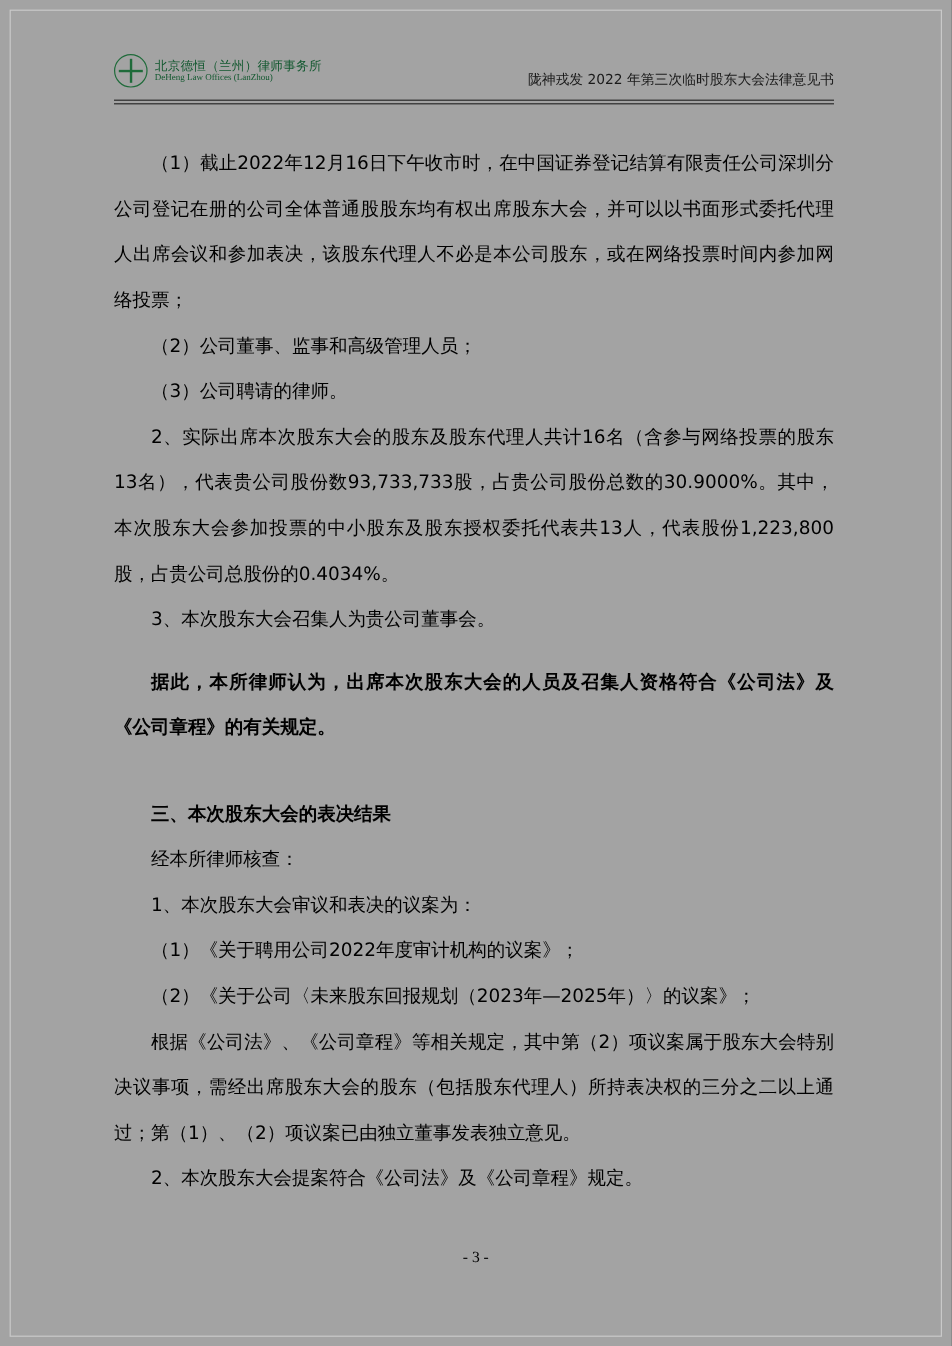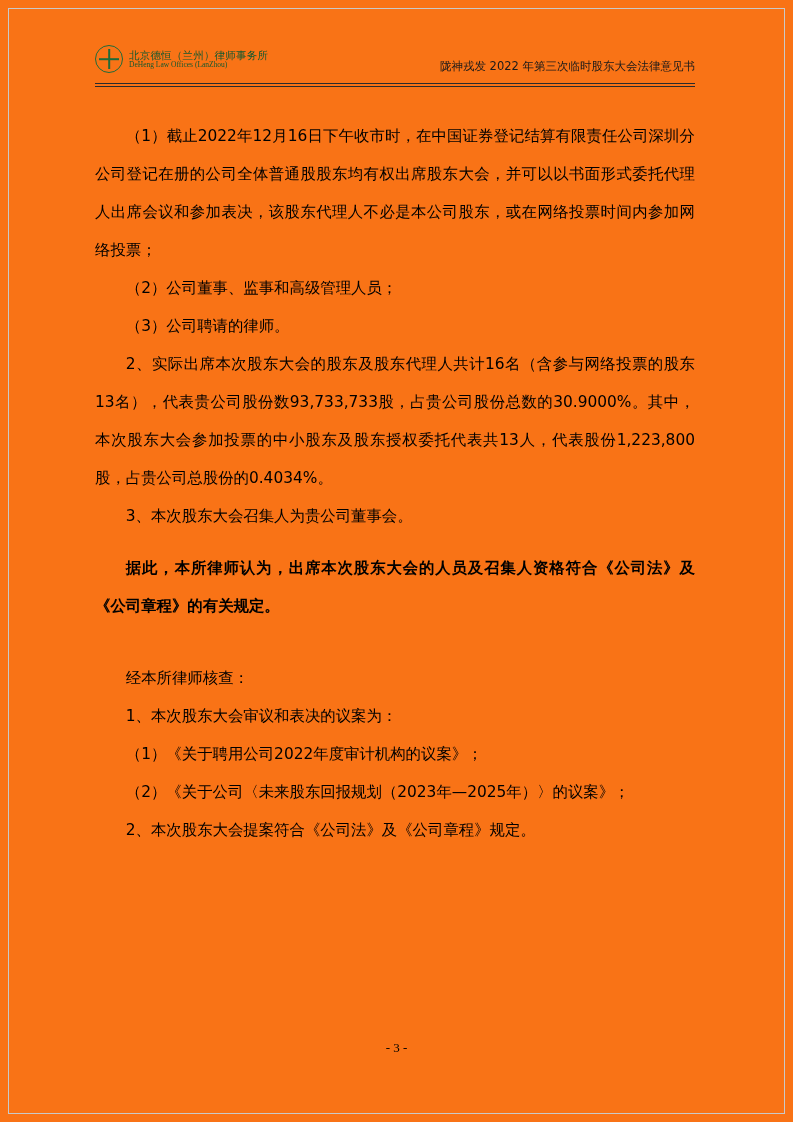--- a/index.html
+++ b/index.html
@@ -4,21 +4,21 @@
 <style>
   html, body {
     margin: 0;
     padding: 0;
     background: #7a7a7a;
   }
   .page {
     position: relative;
     width: 793px;
     height: 1122px;
-    background: #f97316;
+    background: #a3a3a3;
     margin: 0 auto;
     box-sizing: border-box;
     font-family: "Liberation Serif", serif;
     overflow: hidden;
   }
   
   .page-frame {
     position: absolute;
     left: 8px;
     top: 8px;
@@ -175,23 +175,25 @@
 
   <div class="body">
     <p class="indent">（1）截止2022年12月16日下午收市时，在中国证券登记结算有限责任公司深圳分公司登记在册的公司全体普通股股东均有权出席股东大会，并可以以书面形式委托代理人出席会议和参加表决，该股东代理人不必是本公司股东，或在网络投票时间内参加网络投票；</p>
     <p class="indent">（2）公司董事、监事和高级管理人员；</p>
     <p class="indent">（3）公司聘请的律师。</p>
     <p class="indent">2、实际出席本次股东大会的股东及股东代理人共计16名（含参与网络投票的股东13名），代表贵公司股份数93,733,733股，占贵公司股份总数的30.9000%。其中，本次股东大会参加投票的中小股东及股东授权委托代表共13人，代表股份1,223,800股，占贵公司总股份的0.4034%。</p>
     <p class="indent">3、本次股东大会召集人为贵公司董事会。</p>
     <div class="spacer-sm"></div>
     <p class="indent bold">据此，本所律师认为，出席本次股东大会的人员及召集人资格符合《公司法》及《公司章程》的有关规定。</p>
     <div class="spacer-lg"></div>
+    <p class="section-head">三、本次股东大会的表决结果</p>
     <p class="indent">经本所律师核查：</p>
     <p class="indent">1、本次股东大会审议和表决的议案为：</p>
     <p class="indent">（1）《关于聘用公司2022年度审计机构的议案》；</p>
     <p class="indent">（2）《关于公司〈未来股东回报规划（2023年—2025年）〉的议案》；</p>
+    <p class="indent">根据《公司法》、《公司章程》等相关规定，其中第（2）项议案属于股东大会特别决议事项，需经出席股东大会的股东（包括股东代理人）所持表决权的三分之二以上通过；第（1）、（2）项议案已由独立董事发表独立意见。</p>
     <p class="indent">2、本次股东大会提案符合《公司法》及《公司章程》规定。</p>
   </div>
 
   <div class="footer">
     <span>- 3 -</span>
   </div>
 </div>
 
 </body></html>

